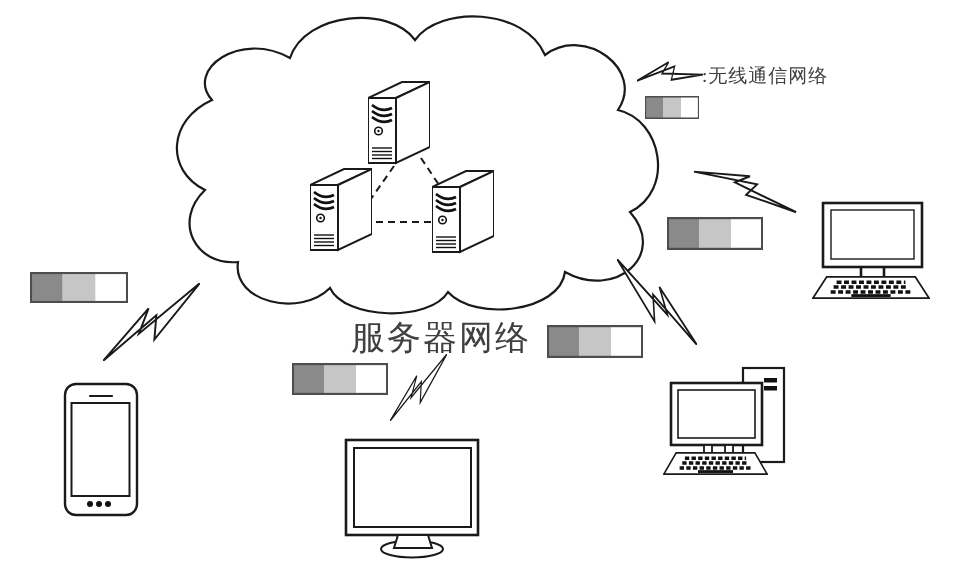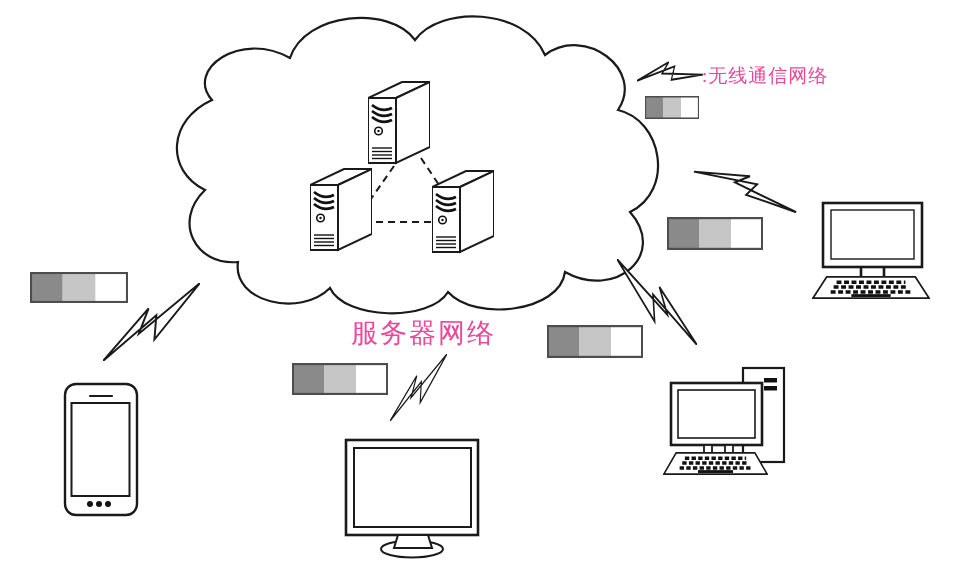--- a/index.html
+++ b/index.html
@@ -1,23 +1,23 @@
 <!DOCTYPE html>
 <html><head>
 <meta charset="utf-8">
 <style>
   html,body{margin:0;padding:0;background:#fff;}
   .figure{position:relative;width:959px;height:567px;background:#fff;overflow:hidden;
           font-family:"Liberation Serif","DejaVu Serif",serif;}
   svg.scene{position:absolute;left:0;top:0;width:959px;height:567px;}
-  .label{position:absolute;color:#ec4899;white-space:nowrap;}
+  .label{position:absolute;color:#404040;white-space:nowrap;}
   .legend-label{left:702px;font-size:19px;letter-spacing:1px;}
   .legend-label.l1{top:63px;}
   .legend-label.l2{top:95px;}
-  .cloud-label{left:351px;top:315px;font-size:27px;letter-spacing:2px;font-weight:400;}
+  .cloud-label{left:351px;top:315px;font-size:34px;letter-spacing:2px;font-weight:400;}
 </style>
 </head>
 <body>
 
 <div class="figure">
 
 <svg class="scene" viewBox="0 0 959 567">
   <defs>
 
     <symbol id="server" viewBox="0 0 62 95" preserveAspectRatio="none">

